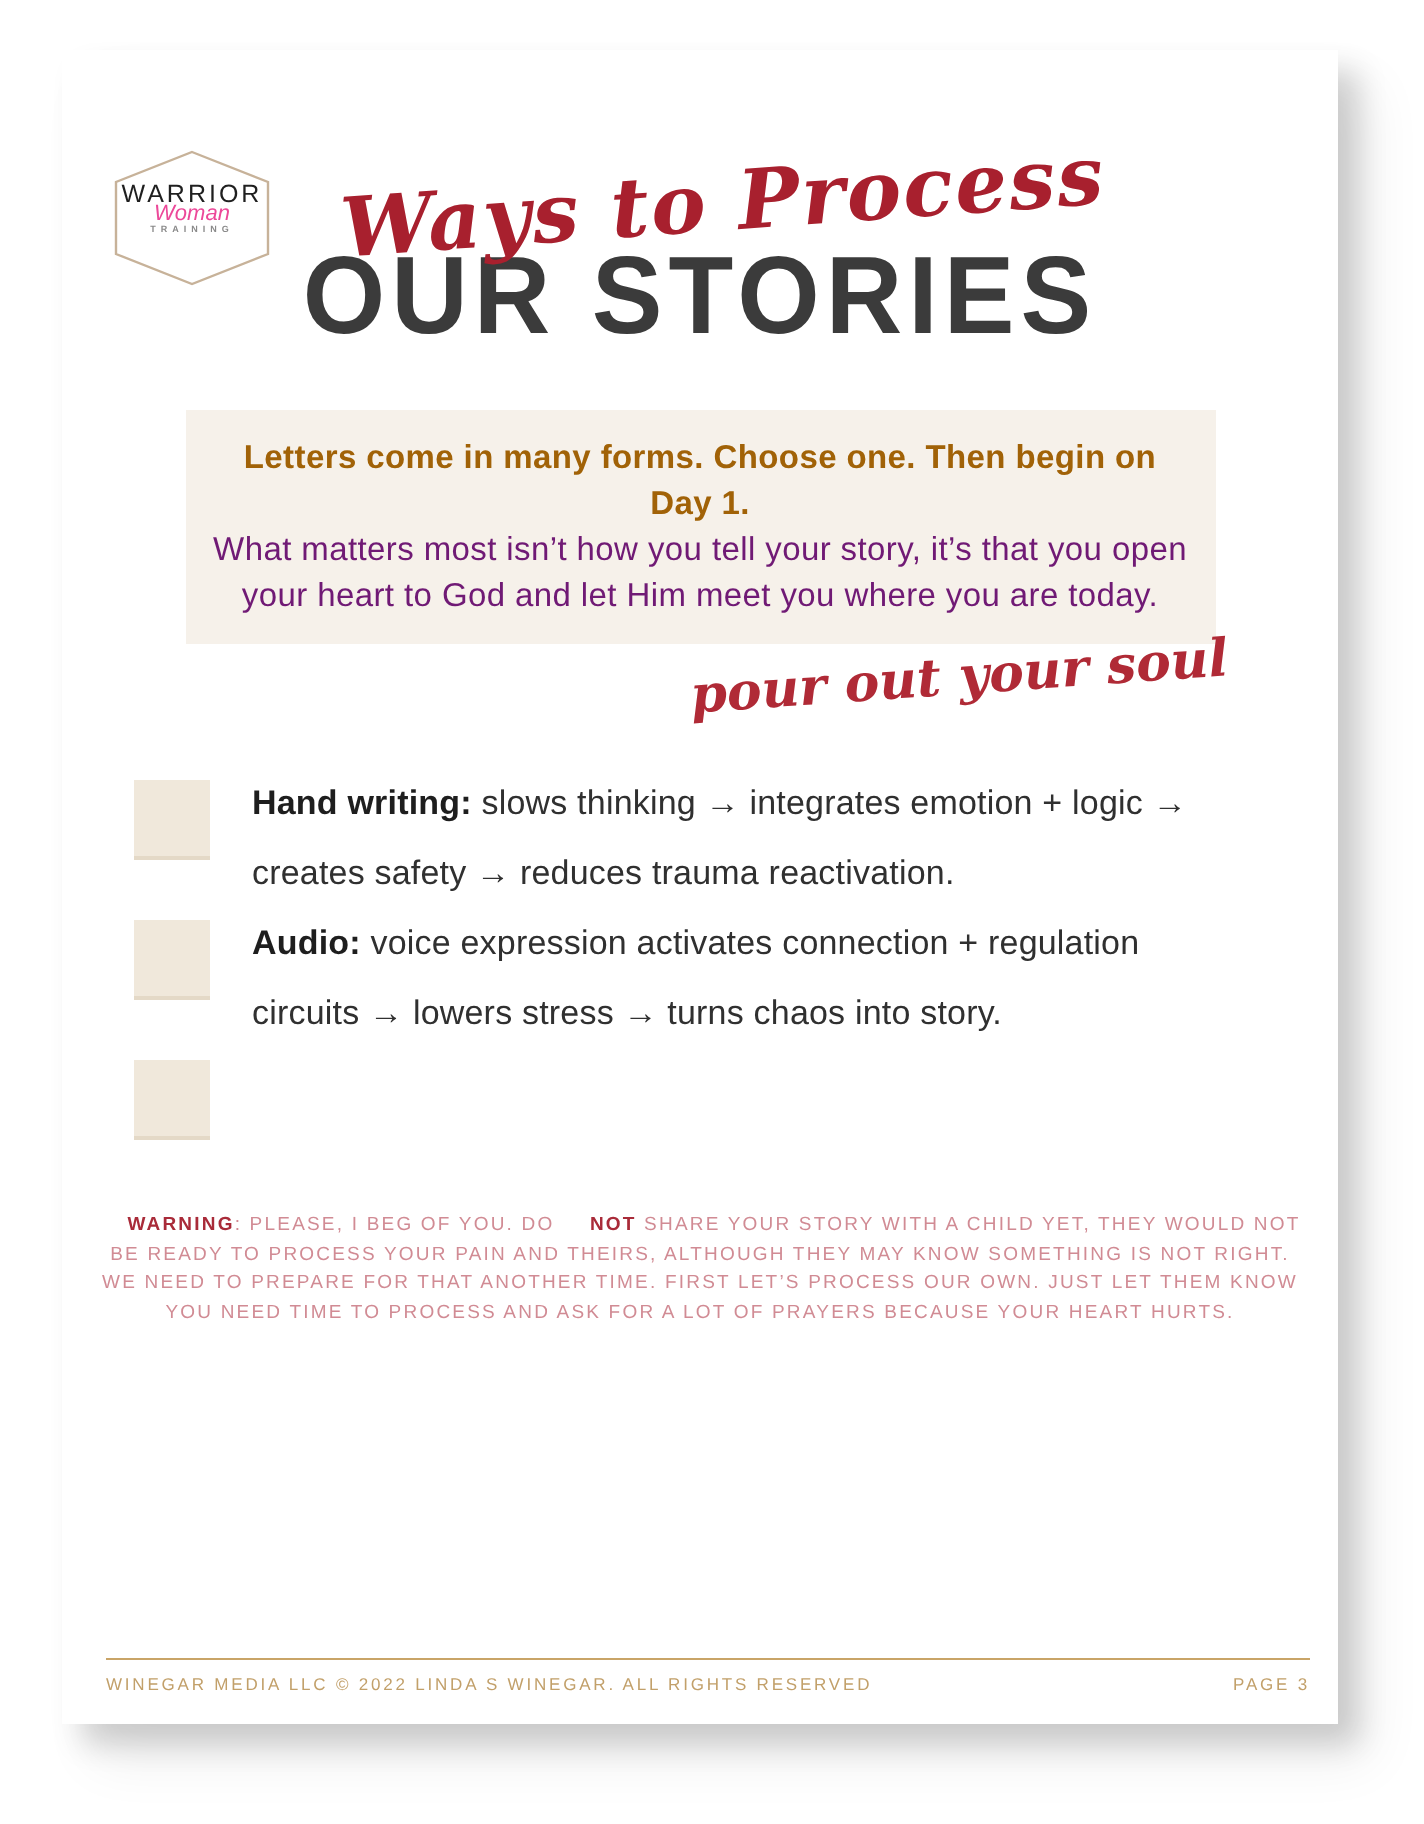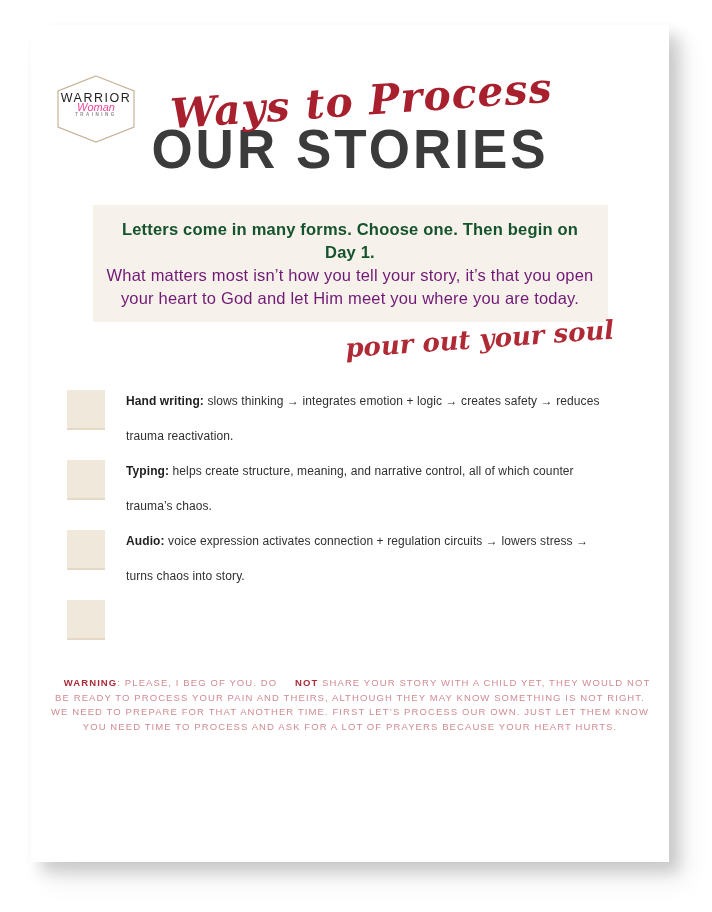--- a/index.html
+++ b/index.html
@@ -54,39 +54,39 @@
     color: #3b3b3b; white-space: nowrap; z-index: 1;
   }
   
   .intro-box {
     width: 515px; margin: 28px auto 0;
     background: #f6f1ea;
     padding: 13px 14px 12px;
     text-align: center;
     font-size: 16.5px; line-height: 23px;
   }
-  .intro-lead { font-weight: 700; color: #14532d; letter-spacing: 0.2px; }
+  .intro-lead { font-weight: 700; color: #a16207; letter-spacing: 0.2px; }
   .intro-body { color: #701a75; letter-spacing: 0.2px; }
   .tagline-row { width: 528px; margin: 0 auto; text-align: right; }
   .tagline {
     display: inline-block;
     transform: rotate(-4deg);
     font-family: "DejaVu Serif", serif; font-style: italic; font-weight: 700;
     font-size: 26px; color: #b02a36; margin-top: 2px;
   }
   
   .methods { margin: 30px 0 0 36px; width: 560px; list-style: none; }
   .method { display: flex; align-items: flex-start; gap: 21px; }
   .checkbox {
     flex: none; width: 38px; height: 40px; margin-top: 6px;
     background: #f0e8db;
     box-shadow: inset 0 -2px 0 rgba(190,170,140,0.25);
   }
   .method-text {
-    font-size: 12px; line-height: 35px; color: #303030; letter-spacing: 0.1px;
+    font-size: 17px; line-height: 35px; color: #303030; letter-spacing: 0.1px;
     width: 492px;
   }
   .method-term { font-weight: 700; color: #1e1e1e; }
   
   .warning {
     width: 606px; margin: 36px auto 0;
     text-align: center;
     font-size: 9.5px; line-height: 14.6px; letter-spacing: 1.1px;
     color: #d18b94; font-weight: 400;
   }
@@ -130,27 +130,27 @@
     <span class="tagline">pour out your soul</span>
   </div>
 
   <ul class="methods">
     <li class="method">
       <span class="checkbox"></span>
       <span class="method-text"><span class="method-term">Hand writing:</span><span> slows thinking → integrates emotion + logic → creates safety → reduces trauma reactivation.</span></span>
     </li>
     <li class="method">
       <span class="checkbox"></span>
-      <span class="method-text"><span class="method-term">Typing:</span><span> helps create structure, meaning, and narrative control, all of which counter trauma’s chaos.</span></span>
-    </li>
-    <li class="method">
-      <span class="checkbox"></span>
       <span class="method-text"><span class="method-term">Audio:</span><span> voice expression activates connection + regulation circuits → lowers stress → turns chaos into story.</span></span>
     </li>
     <li class="method">
       <span class="checkbox"></span>
     </li>
   </ul>
 
   <p class="warning"><b>WARNING</b><span>: PLEASE, I BEG OF YOU. DO </span><b>NOT</b><span> SHARE YOUR STORY WITH A CHILD YET, THEY WOULD NOT BE READY TO PROCESS YOUR PAIN AND THEIRS, ALTHOUGH THEY MAY KNOW SOMETHING IS NOT RIGHT. WE NEED TO PREPARE FOR THAT ANOTHER TIME. FIRST LET’S PROCESS OUR OWN. JUST LET THEM KNOW YOU NEED TIME TO PROCESS AND ASK FOR A LOT OF PRAYERS BECAUSE YOUR HEART HURTS.</span></p>
 
+  <div class="footer">
+    <span>WINEGAR MEDIA LLC © 2022 LINDA S WINEGAR. ALL RIGHTS RESERVED</span>
+    <span>PAGE  3</span>
+  </div>
 
 </div>
 
 </body></html>

